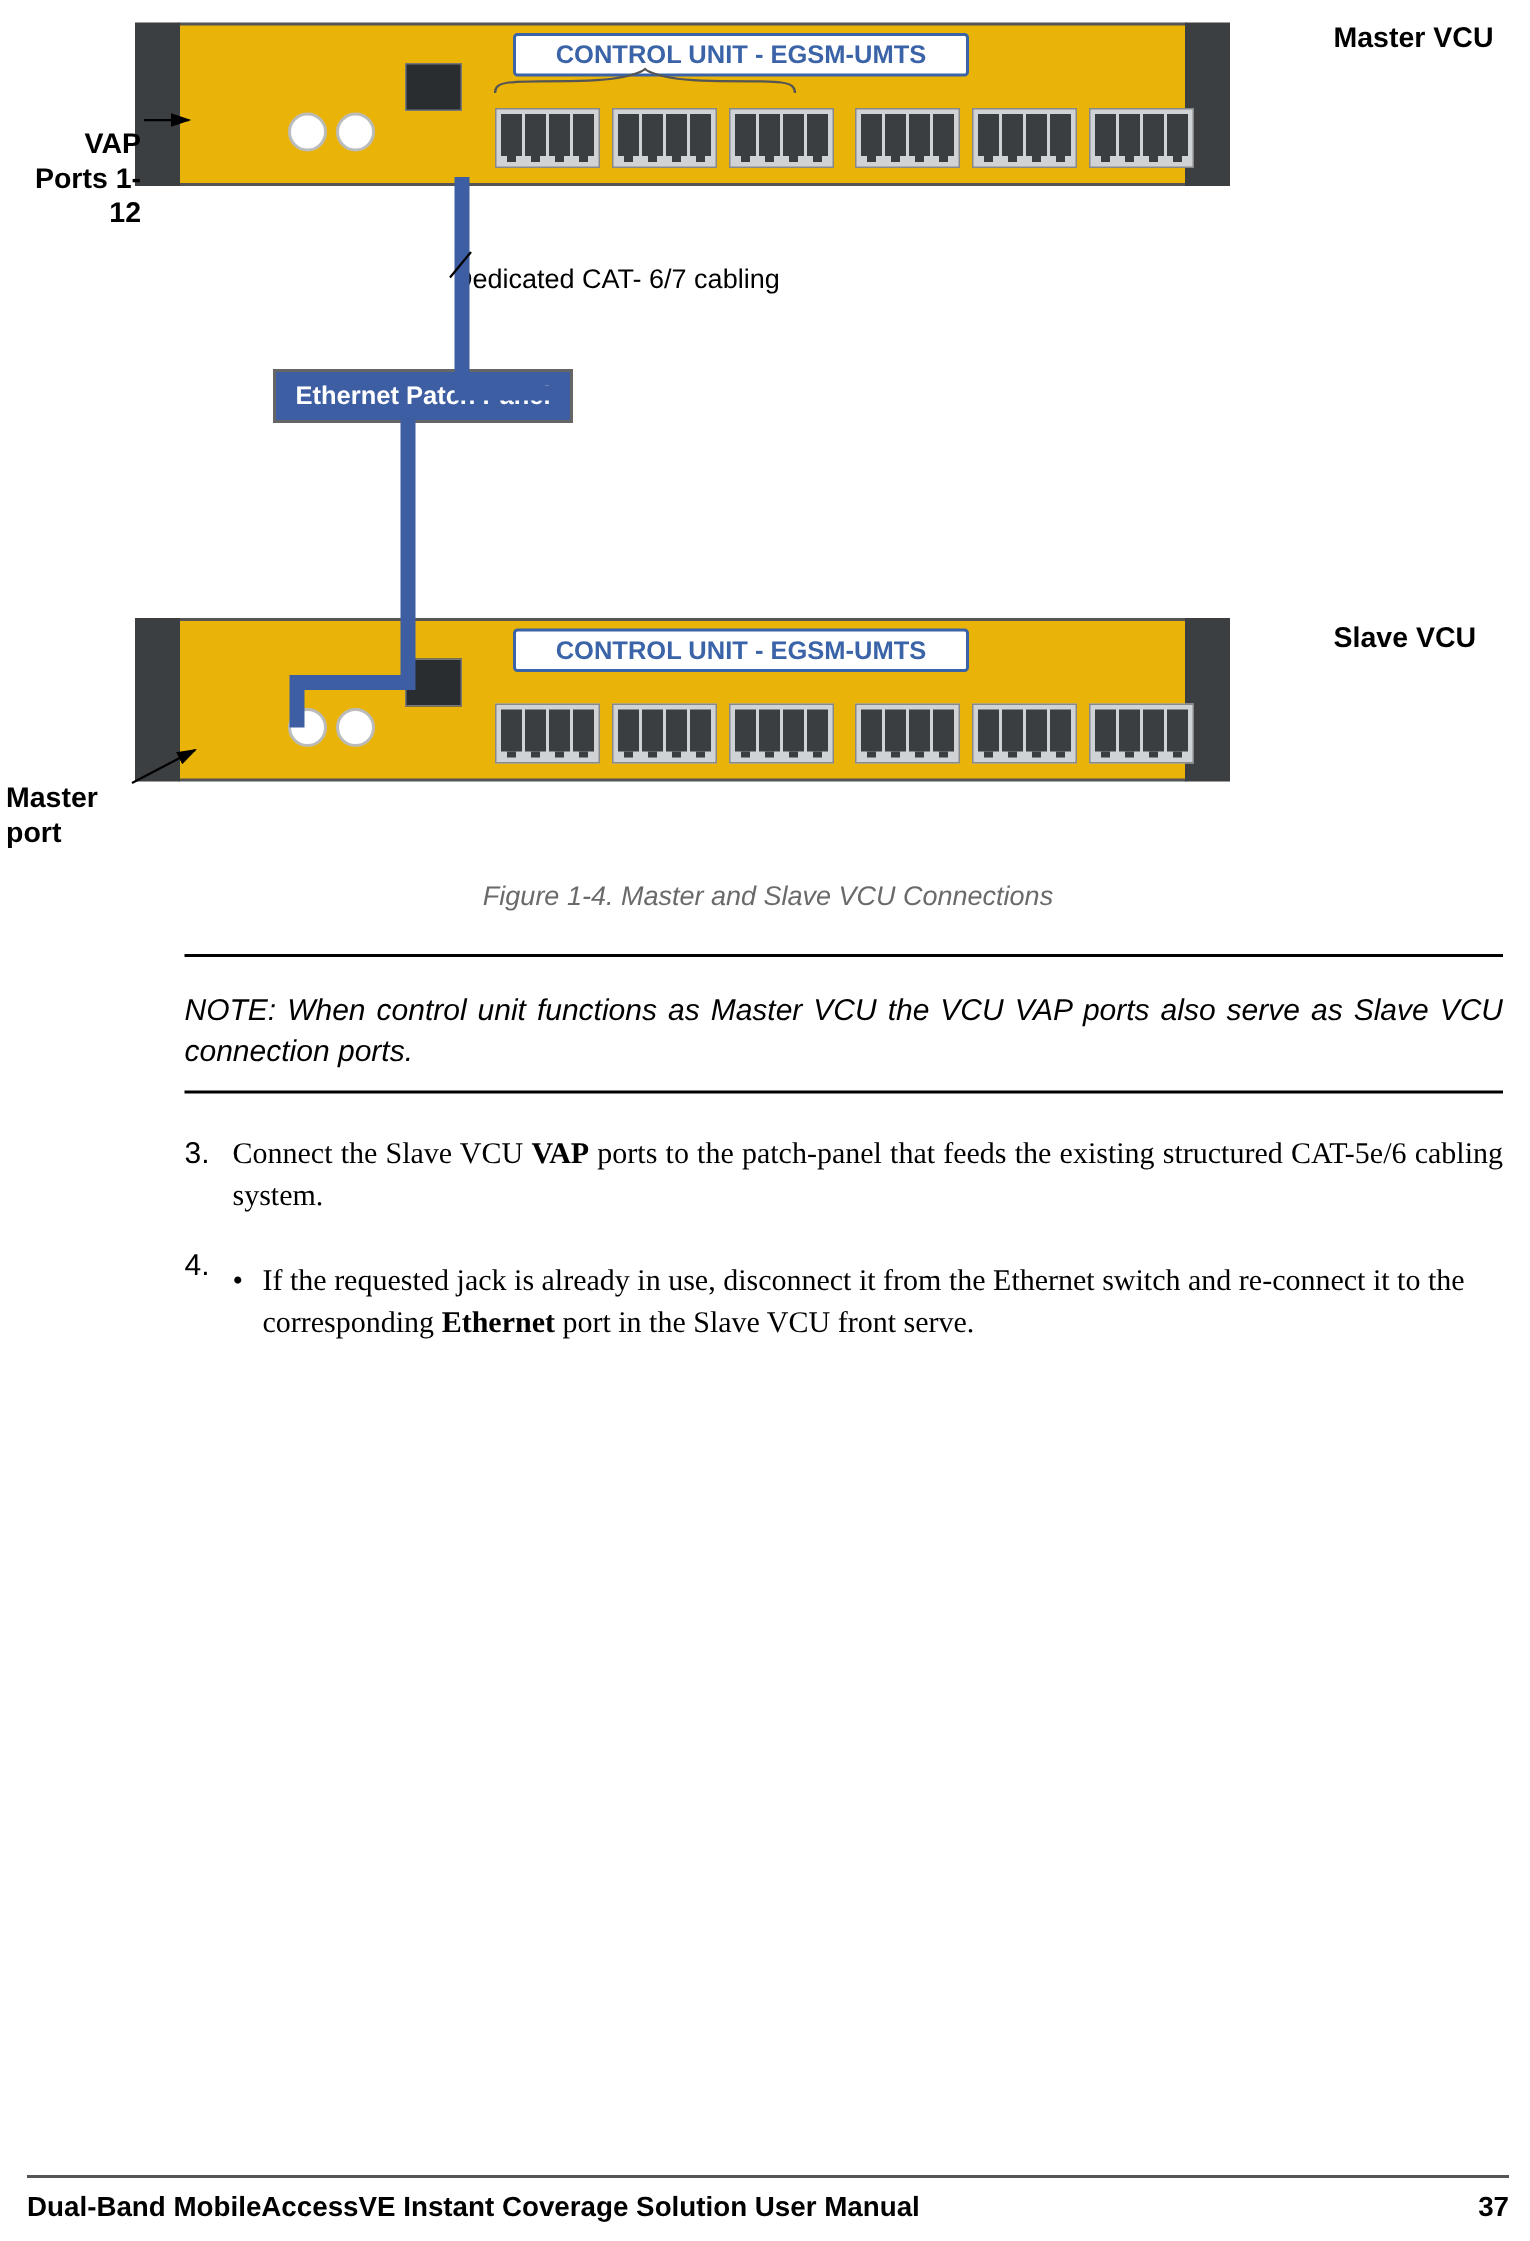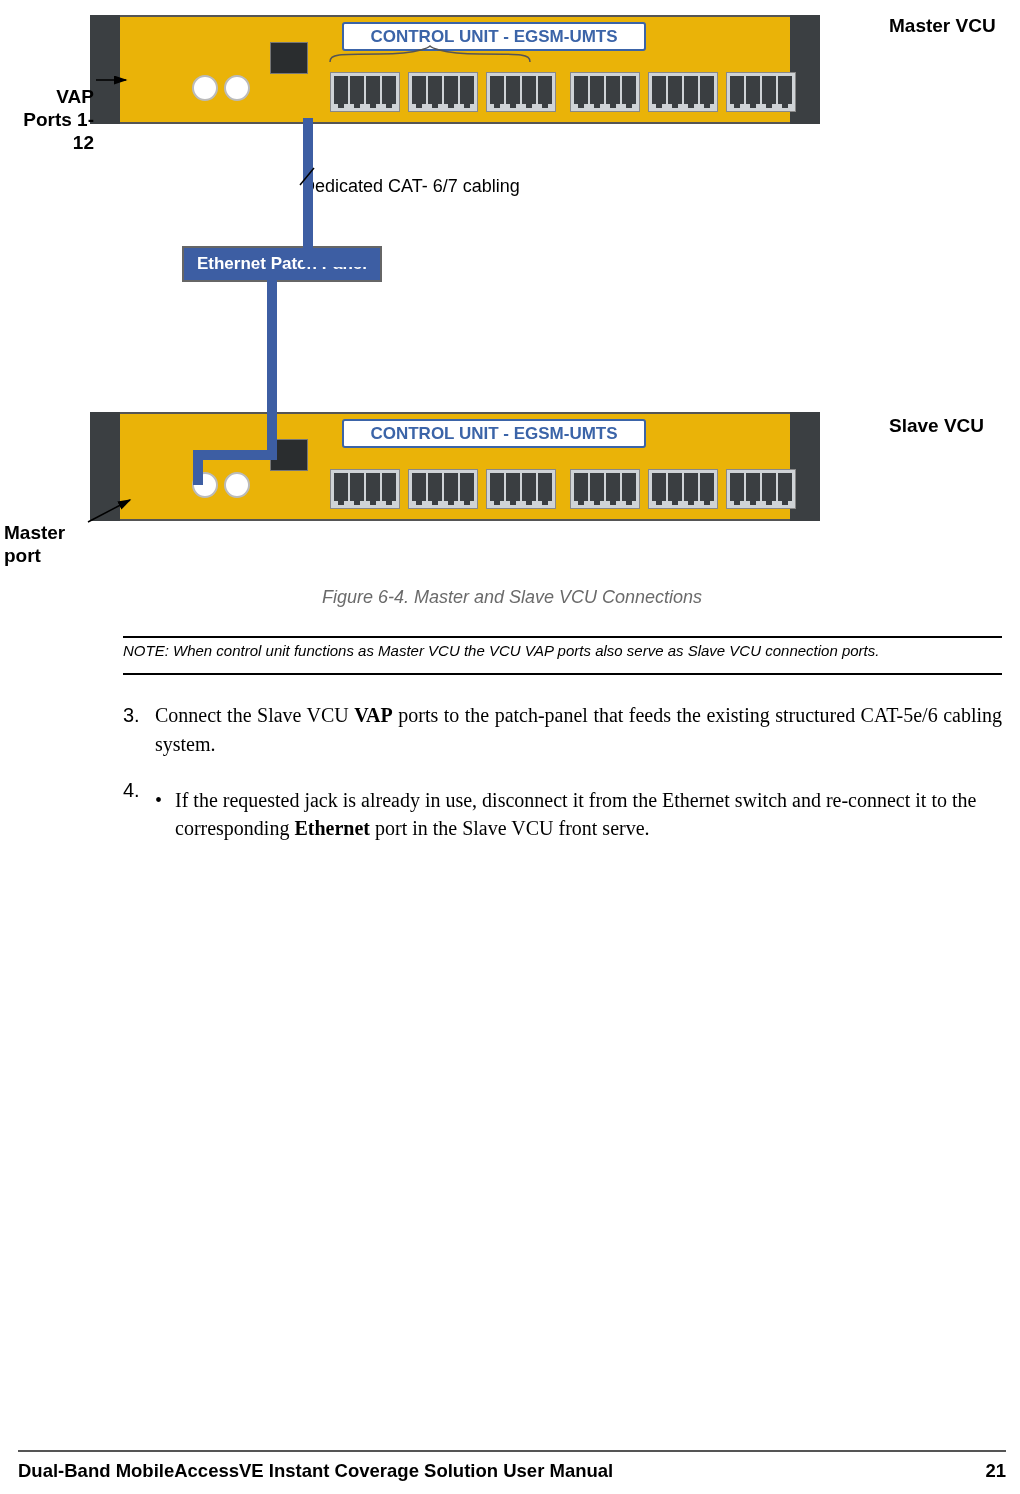--- a/index.html
+++ b/index.html
@@ -158,24 +158,24 @@
       font-size:18px;
       color:#6a6a6a;
       margin-top:4px;
       margin-bottom:28px;
     }
 
     
     .note-box {
       border-top: 2px solid #000;
       border-bottom: 2px solid #000;
-      padding: 3px 0 12px 0;
+      padding: 23px 0 12px 0;
       margin: 0 4px 26px 105px;
       font-style: italic;
-      font-size: 15px;
+      font-size: 20px;
       line-height:1.35;
       text-align: justify;
     }
 
     
     .body-content{
       margin: 0 4px 0 105px;
       font-size:20px;
       line-height:1.42;
     }
@@ -354,21 +354,21 @@
 
       <line x1="78" y1="70" x2="108" y2="70" stroke="#000" stroke-width="1.5" marker-end="url(#arrow)"></line>
 
       <line x1="70" y1="512" x2="112" y2="490" stroke="#000" stroke-width="1.5" marker-end="url(#arrow)"></line>
 
       <path d="M312,52 C312,44 320,44 362,44 C404,44 412,36 412,36 C412,36 420,44 462,44 C504,44 512,44 512,52" stroke="#555" stroke-width="1.5" fill="none"></path>
     </svg>
 
   </div>
 
-  <div class="figure-caption">Figure 6-4. Master and Slave VCU Connections</div>
+  <div class="figure-caption">Figure 1-4. Master and Slave VCU Connections</div>
 
   <div class="note-box">NOTE: When control unit functions as Master VCU the VCU VAP ports also serve as Slave VCU connection ports.</div>
 
   <div class="body-content">
     <ol class="steps">
       <li>
         <span class="num">3.</span>
         <span class="txt">
           <span>Connect the Slave VCU </span><b>VAP</b><span> ports to the patch-panel that feeds the existing structured CAT-5e/6 cabling system.</span>
         </span>
@@ -385,16 +385,16 @@
             </li>
           </ul>
         </span>
       </li>
     </ol>
   </div>
 
   <div class="footer-line"></div>
   <div class="footer">
     <span>Dual-Band MobileAccessVE Instant Coverage Solution User Manual</span>
-    <span>21</span>
+    <span>37</span>
   </div>
 
 </div>
 
 </body></html>

